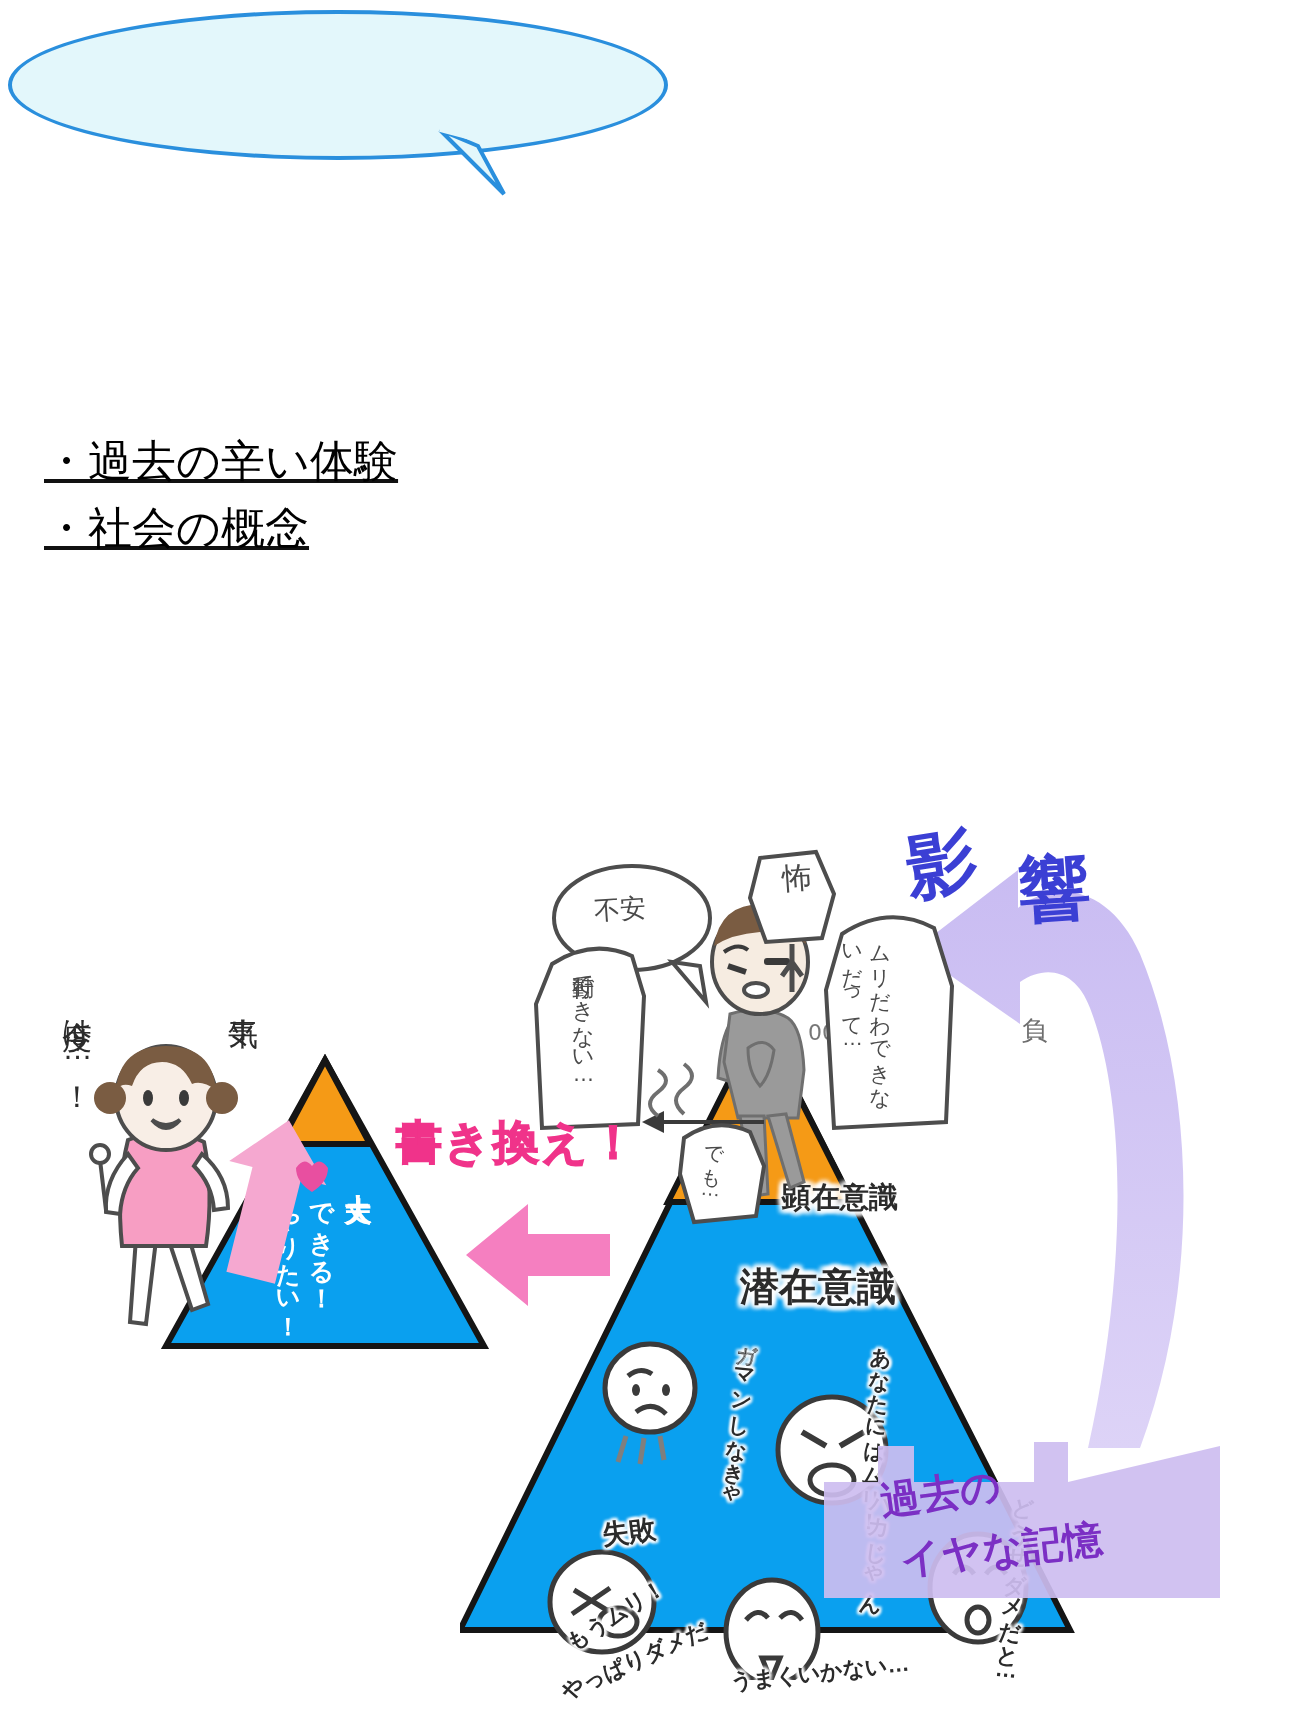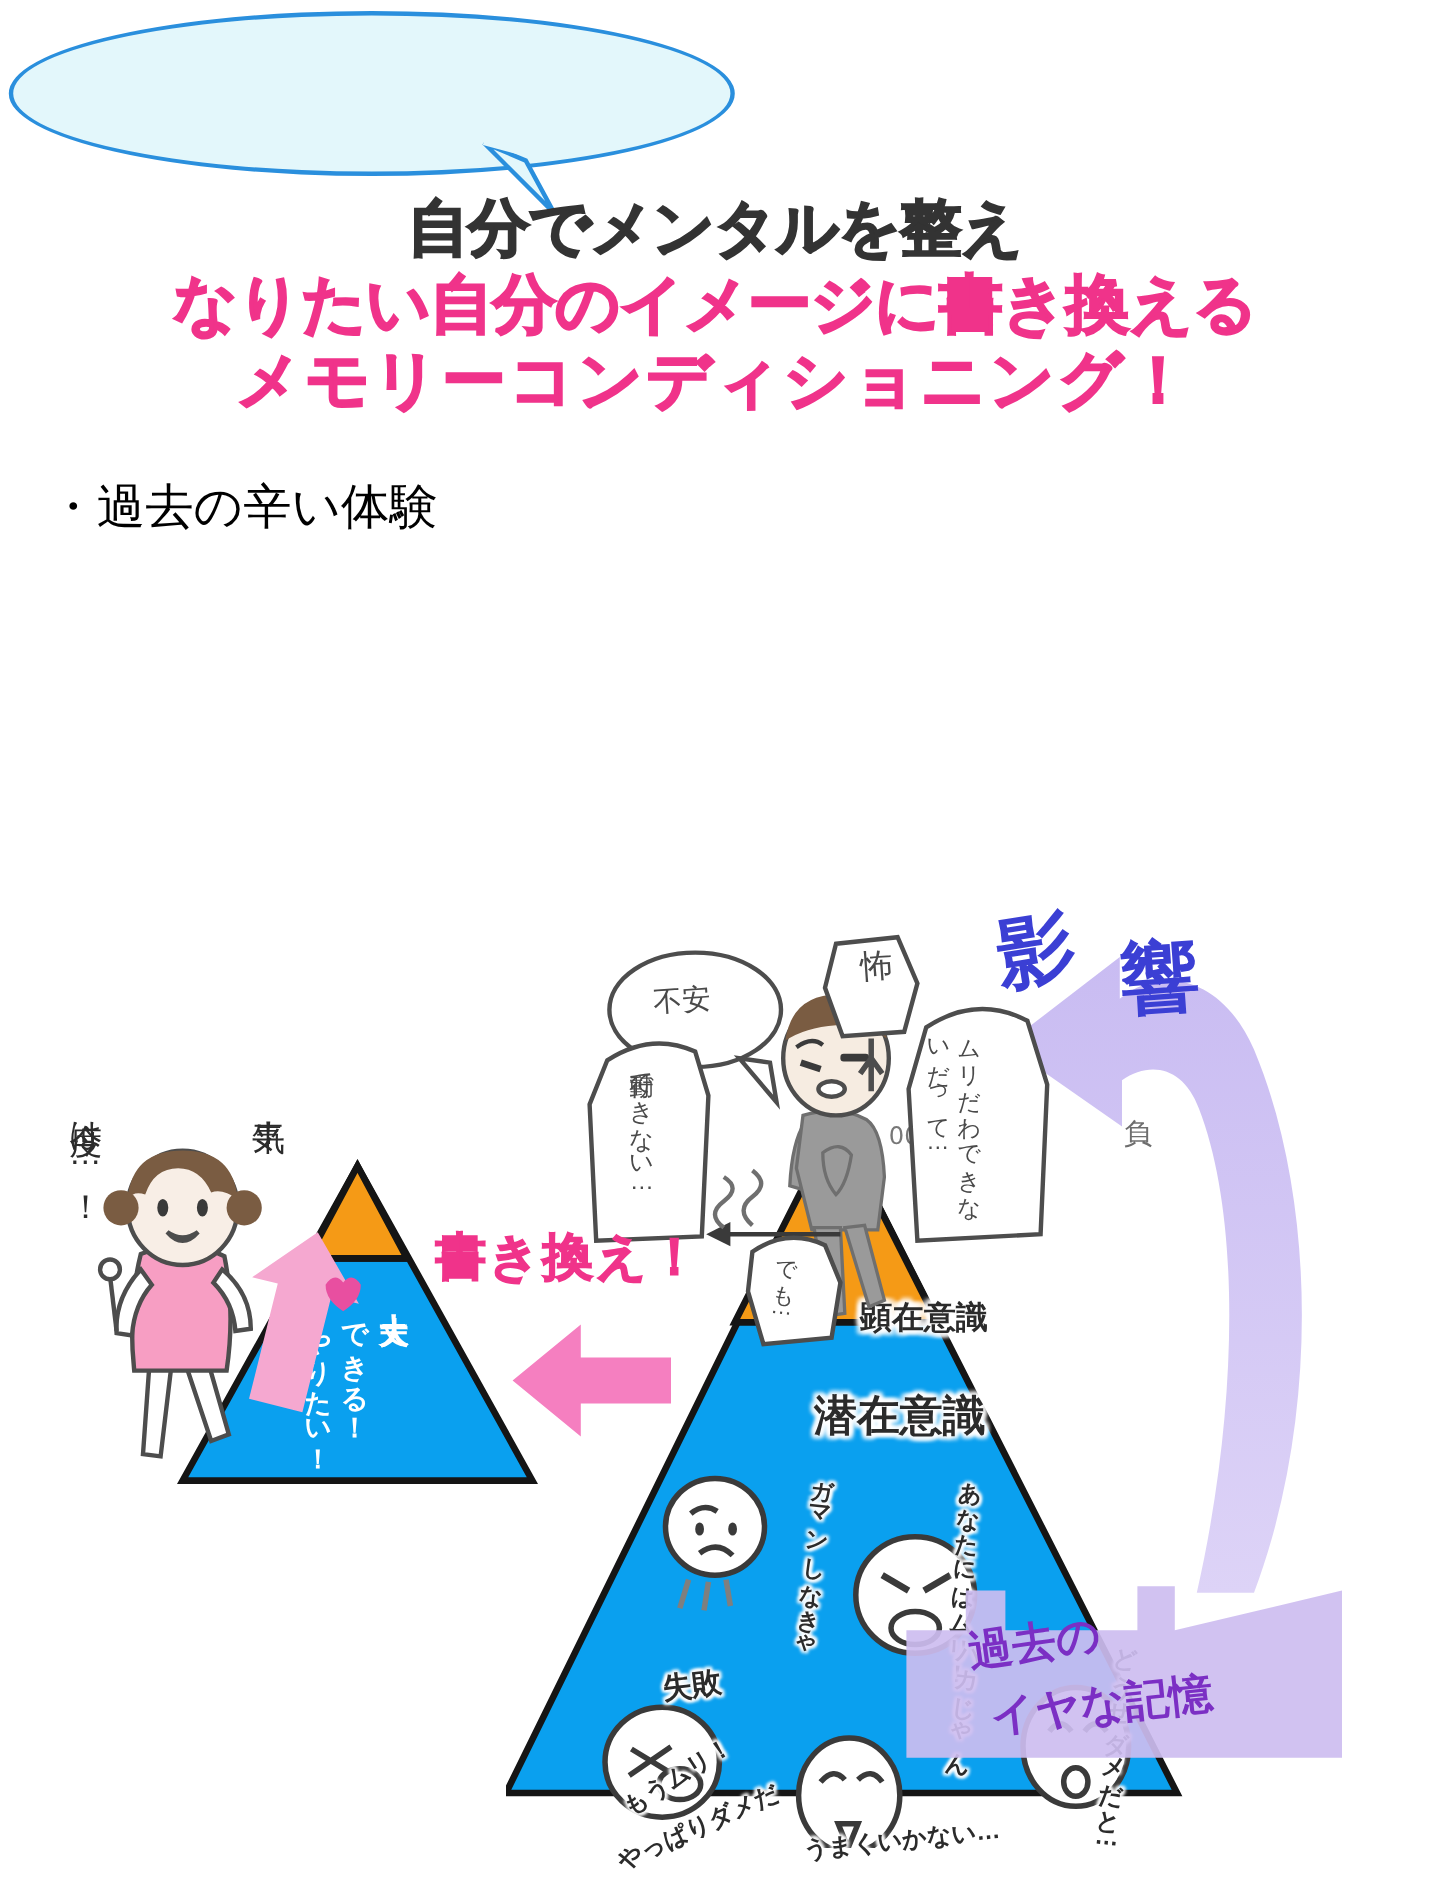--- a/index.html
+++ b/index.html
@@ -41,21 +41,21 @@
   }
   .head-2{margin-top:6px;}
   .head-3{margin-top:4px;letter-spacing:3px;}
 
   
   .bullets{position:absolute;left:44px;top:428px;width:1180px;}
   .bullets li{
     list-style:none;font-size:44px;line-height:1.52;color:#000;
     white-space:nowrap;
   }
-  .bullets{padding:0;margin:0;}
+  .bullets{padding:0;margin:0;text-decoration:underline;}
 
   
   .para{position:absolute;left:18px;top:634px;width:1260px;}
   .para div{font-size:44px;line-height:1.42;color:#000;white-space:nowrap;}
 
   
   #illus{position:absolute;left:0;top:820px;width:1300px;height:908px;}
 
   
   .vt{writing-mode:vertical-rl;text-orientation:upright;}
@@ -90,28 +90,24 @@
 <div class="stage">
 
   <div id="balloon">
     <div class="oval"></div>
     <svg class="tail" viewBox="0 0 70 70">
       <polygon points="2,2 66,66 40,18" fill="#e3f7fb" stroke="#2a8fdd" stroke-width="4"></polygon>
       <line x1="2" y1="0" x2="40" y2="10" stroke="#e3f7fb" stroke-width="8"></line>
     </svg>
   </div>
 
-  <div class="head-wrap">
-    <div class="head-1">自分でメンタルを整え</div>
-    <div class="head-2">なりたい自分のイメージに書き換える</div>
-    <div class="head-3">メモリーコンディショニング！</div>
-  </div>
 
   <ul class="bullets">
     <li>・過去の辛い体験</li>
+    <li>・社会の概念</li>
   </ul>
 
 
   <div id="illus">
 
     <svg style="position:absolute;left:840px;top:38px;width:380px;height:640px;" viewBox="0 0 380 640">
       <defs>
         <linearGradient id="pg" x1="0" y1="0" x2="0" y2="1">
           <stop offset="0%" stop-color="#c9bcf2"></stop>
           <stop offset="100%" stop-color="#ddd3f7"></stop>

